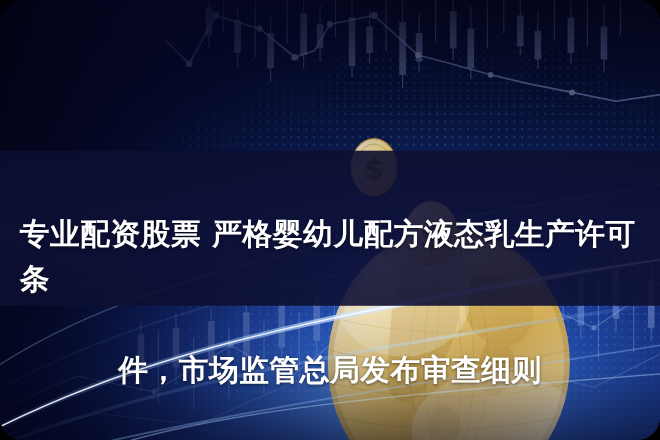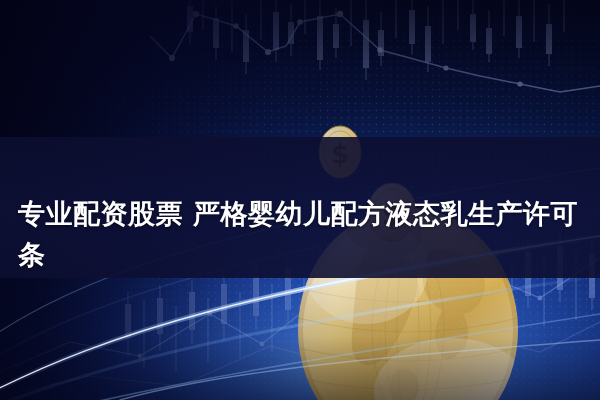--- a/index.html
+++ b/index.html
@@ -8,20 +8,21 @@
     padding: 0;
     background: #000;
   }
   #stage {
     position: relative;
     width: 600px;
     height: 400px;
     overflow: hidden;
     background: #050520;
     font-family: "DejaVu Sans", "Liberation Sans", sans-serif;
+    border-radius: 21px;
   }
 
   
   .layer { position: absolute; inset: 0; }
 
   #bg-base {
     background:
       radial-gradient(115% 95% at 62% 88%, #3a72e8 0%, #2457c4 14%, #1a3f9c 27%,
                       #122c77 40%, #0c1f57 54%, #081540 68%, #050d2c 82%, #03081d 100%);
   }
@@ -301,15 +302,16 @@
       <path d="M-30 352 C 80 270 240 222 600 168" stroke="rgba(160,200,255,0.30)" stroke-width="1.1"></path>
       <path d="M-20 430 C 150 384 330 356 600 314" stroke="rgba(150,195,255,0.34)" stroke-width="1.6"></path>
       <path d="M120 400 C 220 372 360 358 600 340" stroke="rgba(190,220,255,0.40)" stroke-width="1.3"></path>
     </g>
   </svg>
 
   <div id="text-band"></div>
 
   <div id="headline">
     <span class="l1">专业配资股票 严格婴幼儿配方液态乳生产许可条</span>
+    <span class="l2">件，市场监管总局发布审查细则</span>
   </div>
 
 </div>
 
 </body></html>

